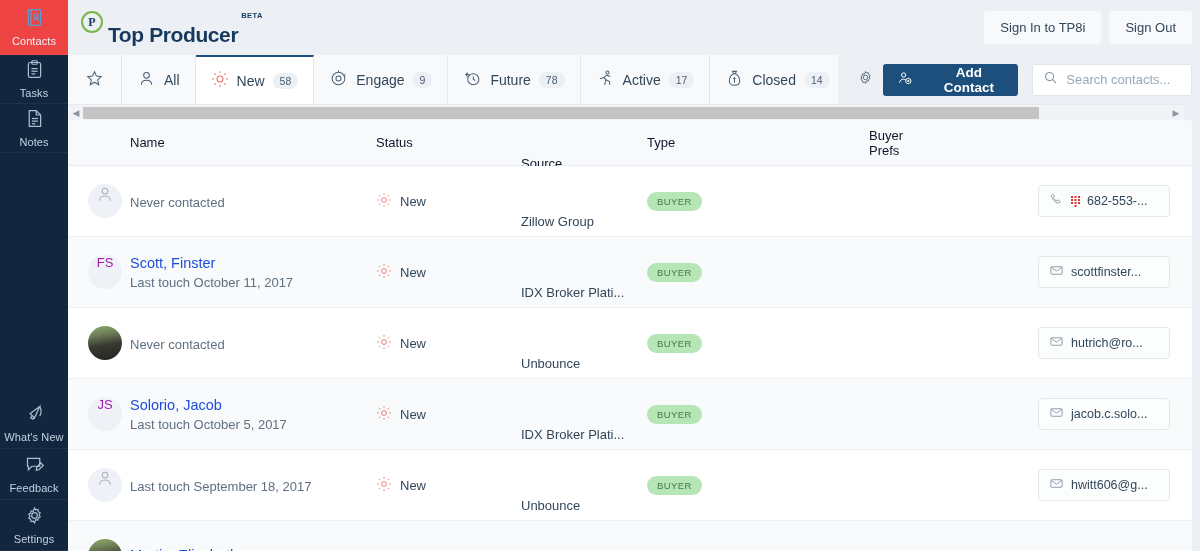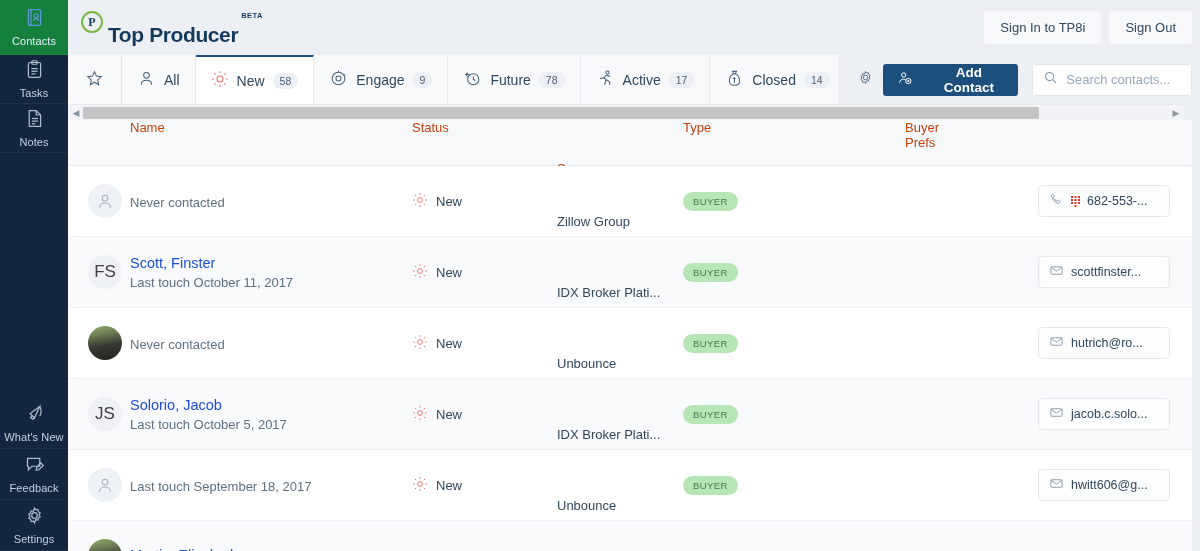--- a/index.html
+++ b/index.html
@@ -29,21 +29,21 @@
     color: #b9c7d8;
     cursor: pointer;
     border-top: 1px solid #1d3members;
     position: relative;
   }
   .nav-item { border-bottom: 1px solid rgba(255,255,255,.05); }
   .nav-item .nav-label {
     font-size: 11px; letter-spacing: .1px; line-height: 12px;
     color: #c4d2e2;
   }
-  .nav-item.active { background: #15803d; }
+  .nav-item.active { background: #ef4444; }
   .nav-item.active .nav-label { color: #e8f0fa; }
   .nav-item.active svg { stroke: #5b9bd5; }
   .nav-item svg { stroke: #aebdcf; fill: none; stroke-width: 1.4; }
   .nav-item.contacts { height: 55px; }
   .nav-item.tasks, .nav-item.notes { height: 49px; }
   .nav-item.wn, .nav-item.fb, .nav-item.st { height: 51px; }
 
   
   .main {
     flex: 1 1 auto; height: 551px;
@@ -166,47 +166,47 @@
 
   
   .tablecard {
     background: #fff; margin: 0 8px 0 0;
     flex: 1 1 auto; min-height: 0;
     display: flex; flex-direction: column;
     overflow: hidden;
     border-radius: 3px 3px 0 0;
   }
   .thead {
-    display: flex; align-items: flex-start;
+    display: flex; align-items: center;
     height: 46px; flex: 0 0 46px;
     background: #f7f9fb;
     border-bottom: 1px solid #e8ecf0;
-    font-size: 13px; color: #c2410c;
+    font-size: 13px; color: #0f172a;
   }
   .rows { flex: 1 1 auto; overflow: hidden; }
   .row {
     display: flex; align-items: center;
     height: 71px; flex: 0 0 71px;
     border-bottom: 1px solid #eef1f4;
     background: #ffffff;
   }
   .row.alt { background: #f8fafb; }
 
   .c-avatar { width: 62px; flex: 0 0 62px; display: flex; justify-content: flex-end; padding-right: 8px; }
   .c-name   { width: 246px; flex: 0 0 246px; }
-  .c-status { width: 145px; flex: 0 0 145px; margin-left: 36px; }
+  .c-status { width: 145px; flex: 0 0 145px; }
   .c-source { width: 126px; flex: 0 0 126px; margin-top: 41px; }
   .c-type   { width: 222px; flex: 0 0 222px; }
   .c-prefs  { flex: 1 1 auto; display: flex; justify-content: flex-end; padding-right: 22px; }
 
   .avatar {
     width: 34px; height: 34px; border-radius: 50%;
-    background: #eef1f5; color: #404040;
-    display: flex; align-items: center; justify-content: center;
-    font-size: 17px; overflow: hidden;
+    background: #eef1f5; color: #a21caf;
+    display: flex; justify-content: center;
+    font-size: 13px; overflow: hidden;
   }
   .avatar.photo {
     background: linear-gradient(170deg,#8fae6a 0%,#6f7f57 26%,#3a3a34 55%,#23211d 100%);
   }
   .nm-main { font-size: 14.5px; color: #1d4ed8; line-height: 18px; }
   .nm-sub  { font-size: 13px; color: #5f7082; line-height: 17px; margin-top: 2px; }
   .status-cell { display: flex; align-items: center; gap: 8px; font-size: 13px; color: #33475b; }
   .src { font-size: 13px; color: #33475b; }
   .pill {
     display: inline-block; background: #b6e6b6; color: #46784b;

